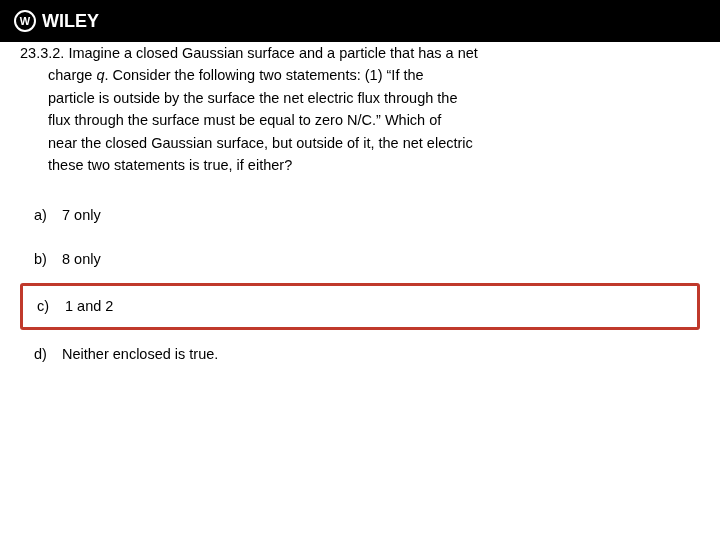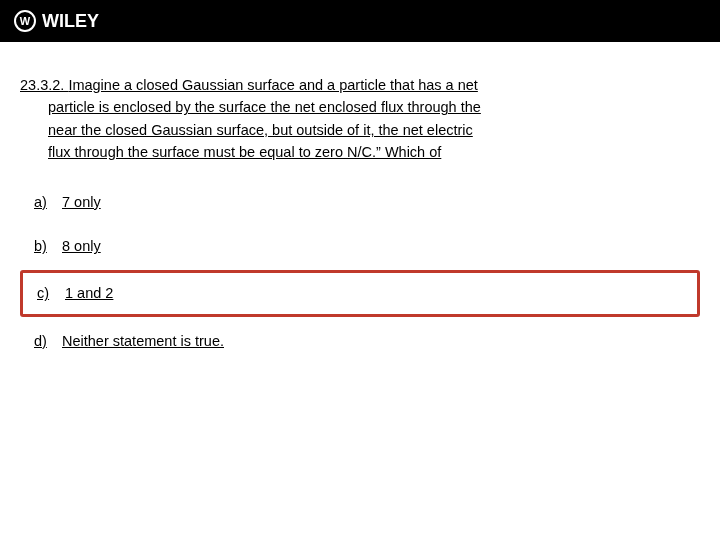--- a/index.html
+++ b/index.html
@@ -42,22 +42,21 @@
       border: 2px solid #ffffff;
       display: flex;
       align-items: center;
       justify-content: center;
       font-size: 11px;
       font-weight: bold;
       color: #ffffff;
     }
 
     #main-content {
-      padding: 32px 20px 10px 20px;
-      text-decoration: underline;
+      padding: 0 20px 10px 20px;
     }
 
     #question-text {
       font-size: 14.5px;
       line-height: 1.55;
       margin-bottom: 18px;
       color: #000;
     }
 
     #question-text .indent {
@@ -92,37 +91,39 @@
 <div id="header">
   <div id="wiley-logo">
     <div class="wiley-circle">W</div>
     <span>WILEY</span>
   </div>
 </div>
 
 <div id="main-content">
   <div id="question-text">
     <span>23.3.2. </span><span>Imagine a closed Gaussian surface and a particle that has a net</span><br>
-    <span class="indent">particle is enclosed by the surface the net enclosed flux through the</span>
+    <span class="indent">charge <em>q</em>.  Consider the following two statements: (1) “If the</span>
+    <span class="indent">particle is outside by the surface the net electric flux through the</span>
+    <span class="indent">flux through the surface must be equal to zero N/C.”  Which of</span>
     <span class="indent">near the closed Gaussian surface, but outside of it, the net electric</span>
-    <span class="indent">flux through the surface must be equal to zero N/C.”  Which of</span>
+    <span class="indent">these two statements is true, if either?</span>
   </div>
 
   <div class="answer-option">
     <span class="option-label">a)</span>
     <span>7 only</span>
   </div>
 
   <div class="answer-option">
     <span class="option-label">b)</span>
     <span>8 only</span>
   </div>
 
   <div class="answer-option highlighted">
     <span class="option-label">c)</span>
     <span>1 and 2</span>
   </div>
 
   <div class="answer-option">
     <span class="option-label">d)</span>
-    <span>Neither statement is true.</span>
+    <span>Neither enclosed is true.</span>
   </div>
 </div>
 
 </body></html>

